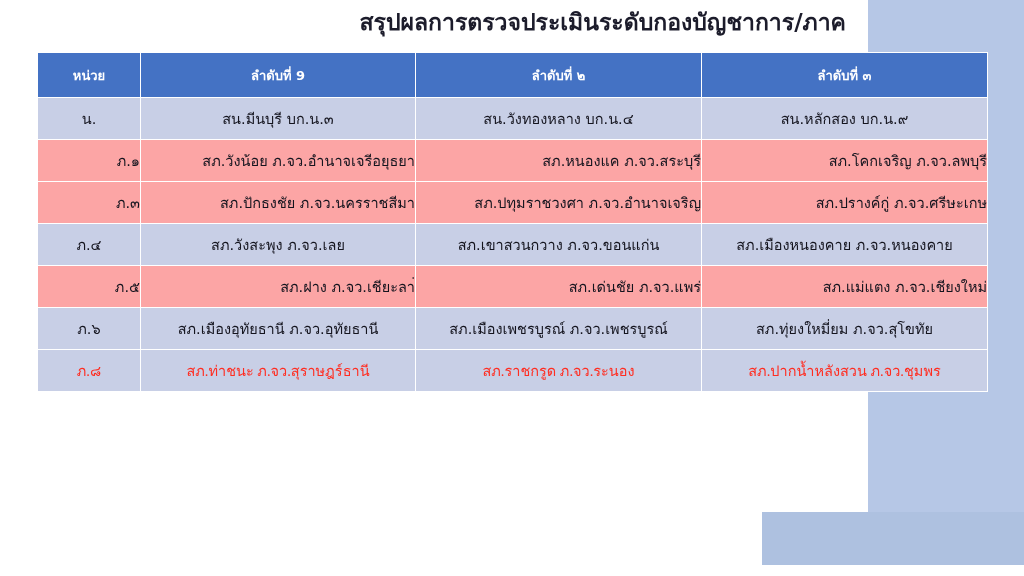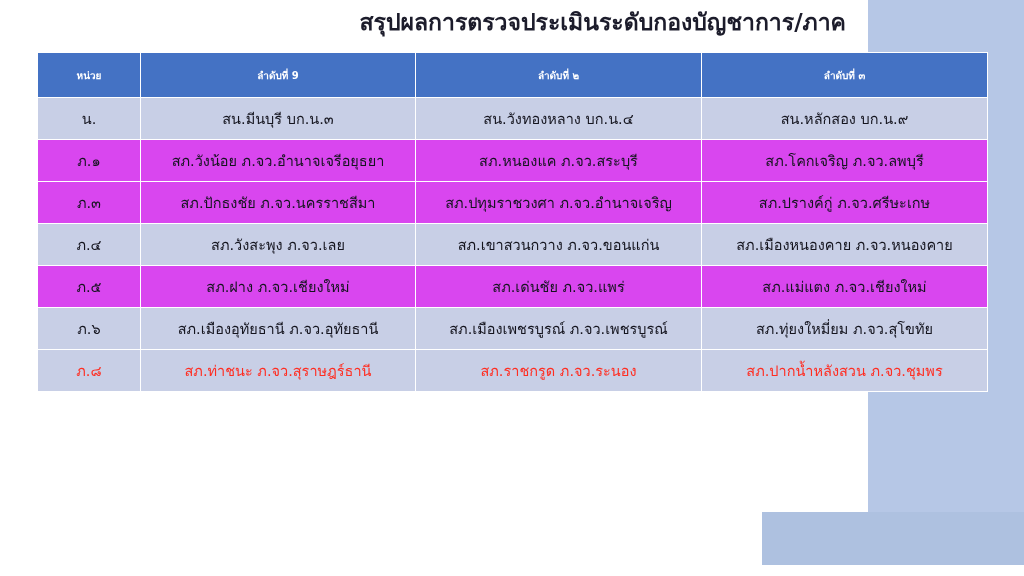--- a/index.html
+++ b/index.html
@@ -81,36 +81,36 @@
   col.c-unit { width: 103px; }
   col.c-r1   { width: 275px; }
   col.c-r2   { width: 286px; }
   col.c-r3   { width: 286px; }
 
   
   table.report thead th {
     background: #4472c4;
     color: #ffffff;
     font-weight: 700;
-    font-size: 10px;
+    font-size: 13px;
     height: 44px;
     border: 1px solid #ffffff;
   }
 
   
   tr.row-odd  td { background: #c8cfe6; }
-  tr.row-even td { background: #d946ef; }
+  tr.row-even td { background: #fca5a5; text-align: right; }
 
   td.unit-cell {
     font-weight: 700;
     font-size: 15px;
   }
 
   
-  tr.row-highlight td { color: #ff2d21; }
+  tr.row-highlight td { color: #ff2d21; font-family: Liberation Serif, serif; }
   tr.row-highlight td.unit-cell { color: #ff2d21; }
 </style>
 </head>
 <body>
 
 <div class="deco-band-top"></div>
 <div class="deco-band-bottom"></div>
 
 <div class="slide-title">สรุปผลการตรวจประเมินระดับกองบัญชาการ/ภาค</div>
 
@@ -150,21 +150,21 @@
           <td>สภ.ปรางค์กู่ ภ.จว.ศรีษะเกษ</td>
         </tr>
         <tr class="row-odd">
           <td class="unit-cell">ภ.๔</td>
           <td>สภ.วังสะพุง ภ.จว.เลย</td>
           <td>สภ.เขาสวนกวาง ภ.จว.ขอนแก่น</td>
           <td>สภ.เมืองหนองคาย ภ.จว.หนองคาย</td>
         </tr>
         <tr class="row-even">
           <td class="unit-cell">ภ.๕</td>
-          <td>สภ.ฝาง ภ.จว.เชียงใหม่</td>
+          <td>สภ.ฝาง ภ.จว.เชียะลา่</td>
           <td>สภ.เด่นชัย ภ.จว.แพร่</td>
           <td>สภ.แม่แตง ภ.จว.เชียงใหม่</td>
         </tr>
         <tr class="row-odd">
           <td class="unit-cell">ภ.๖</td>
           <td>สภ.เมืองอุทัยธานี  ภ.จว.อุทัยธานี</td>
           <td>สภ.เมืองเพชรบูรณ์  ภ.จว.เพชรบูรณ์</td>
           <td>สภ.ทุ่ยงใหมี่ยม  ภ.จว.สุโขทัย</td>
         </tr>
         <tr class="row-odd row-highlight">

